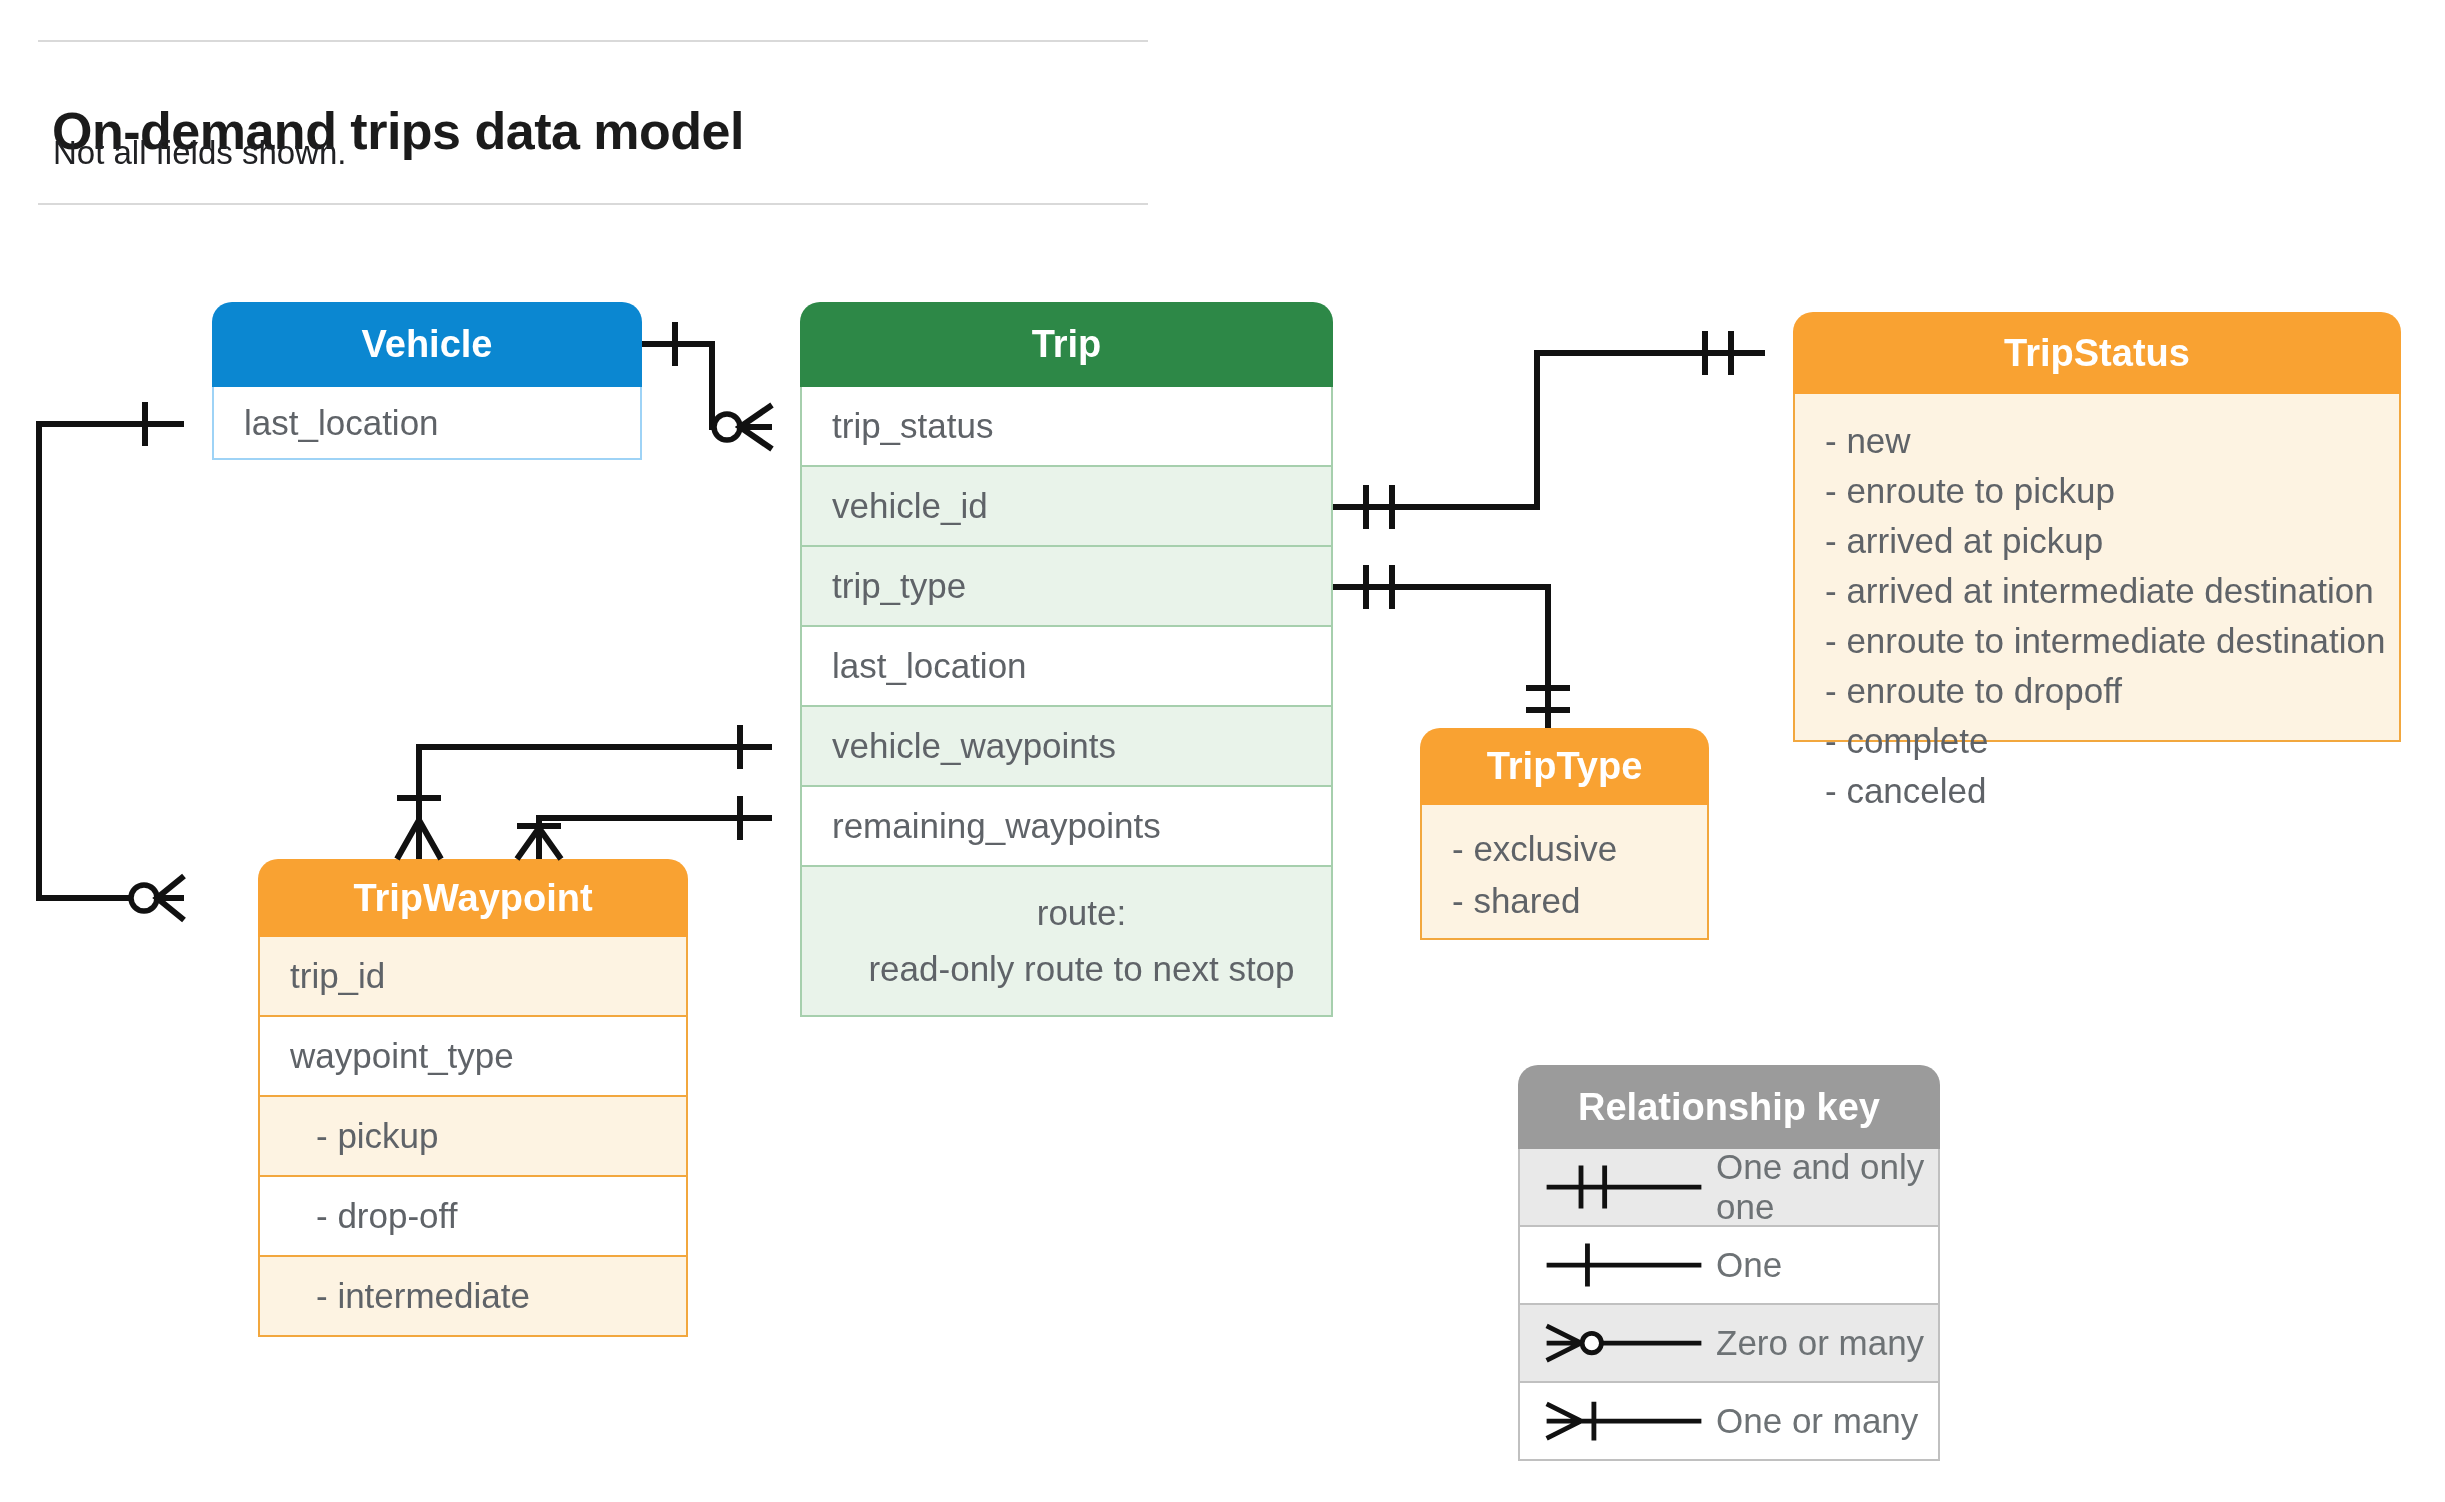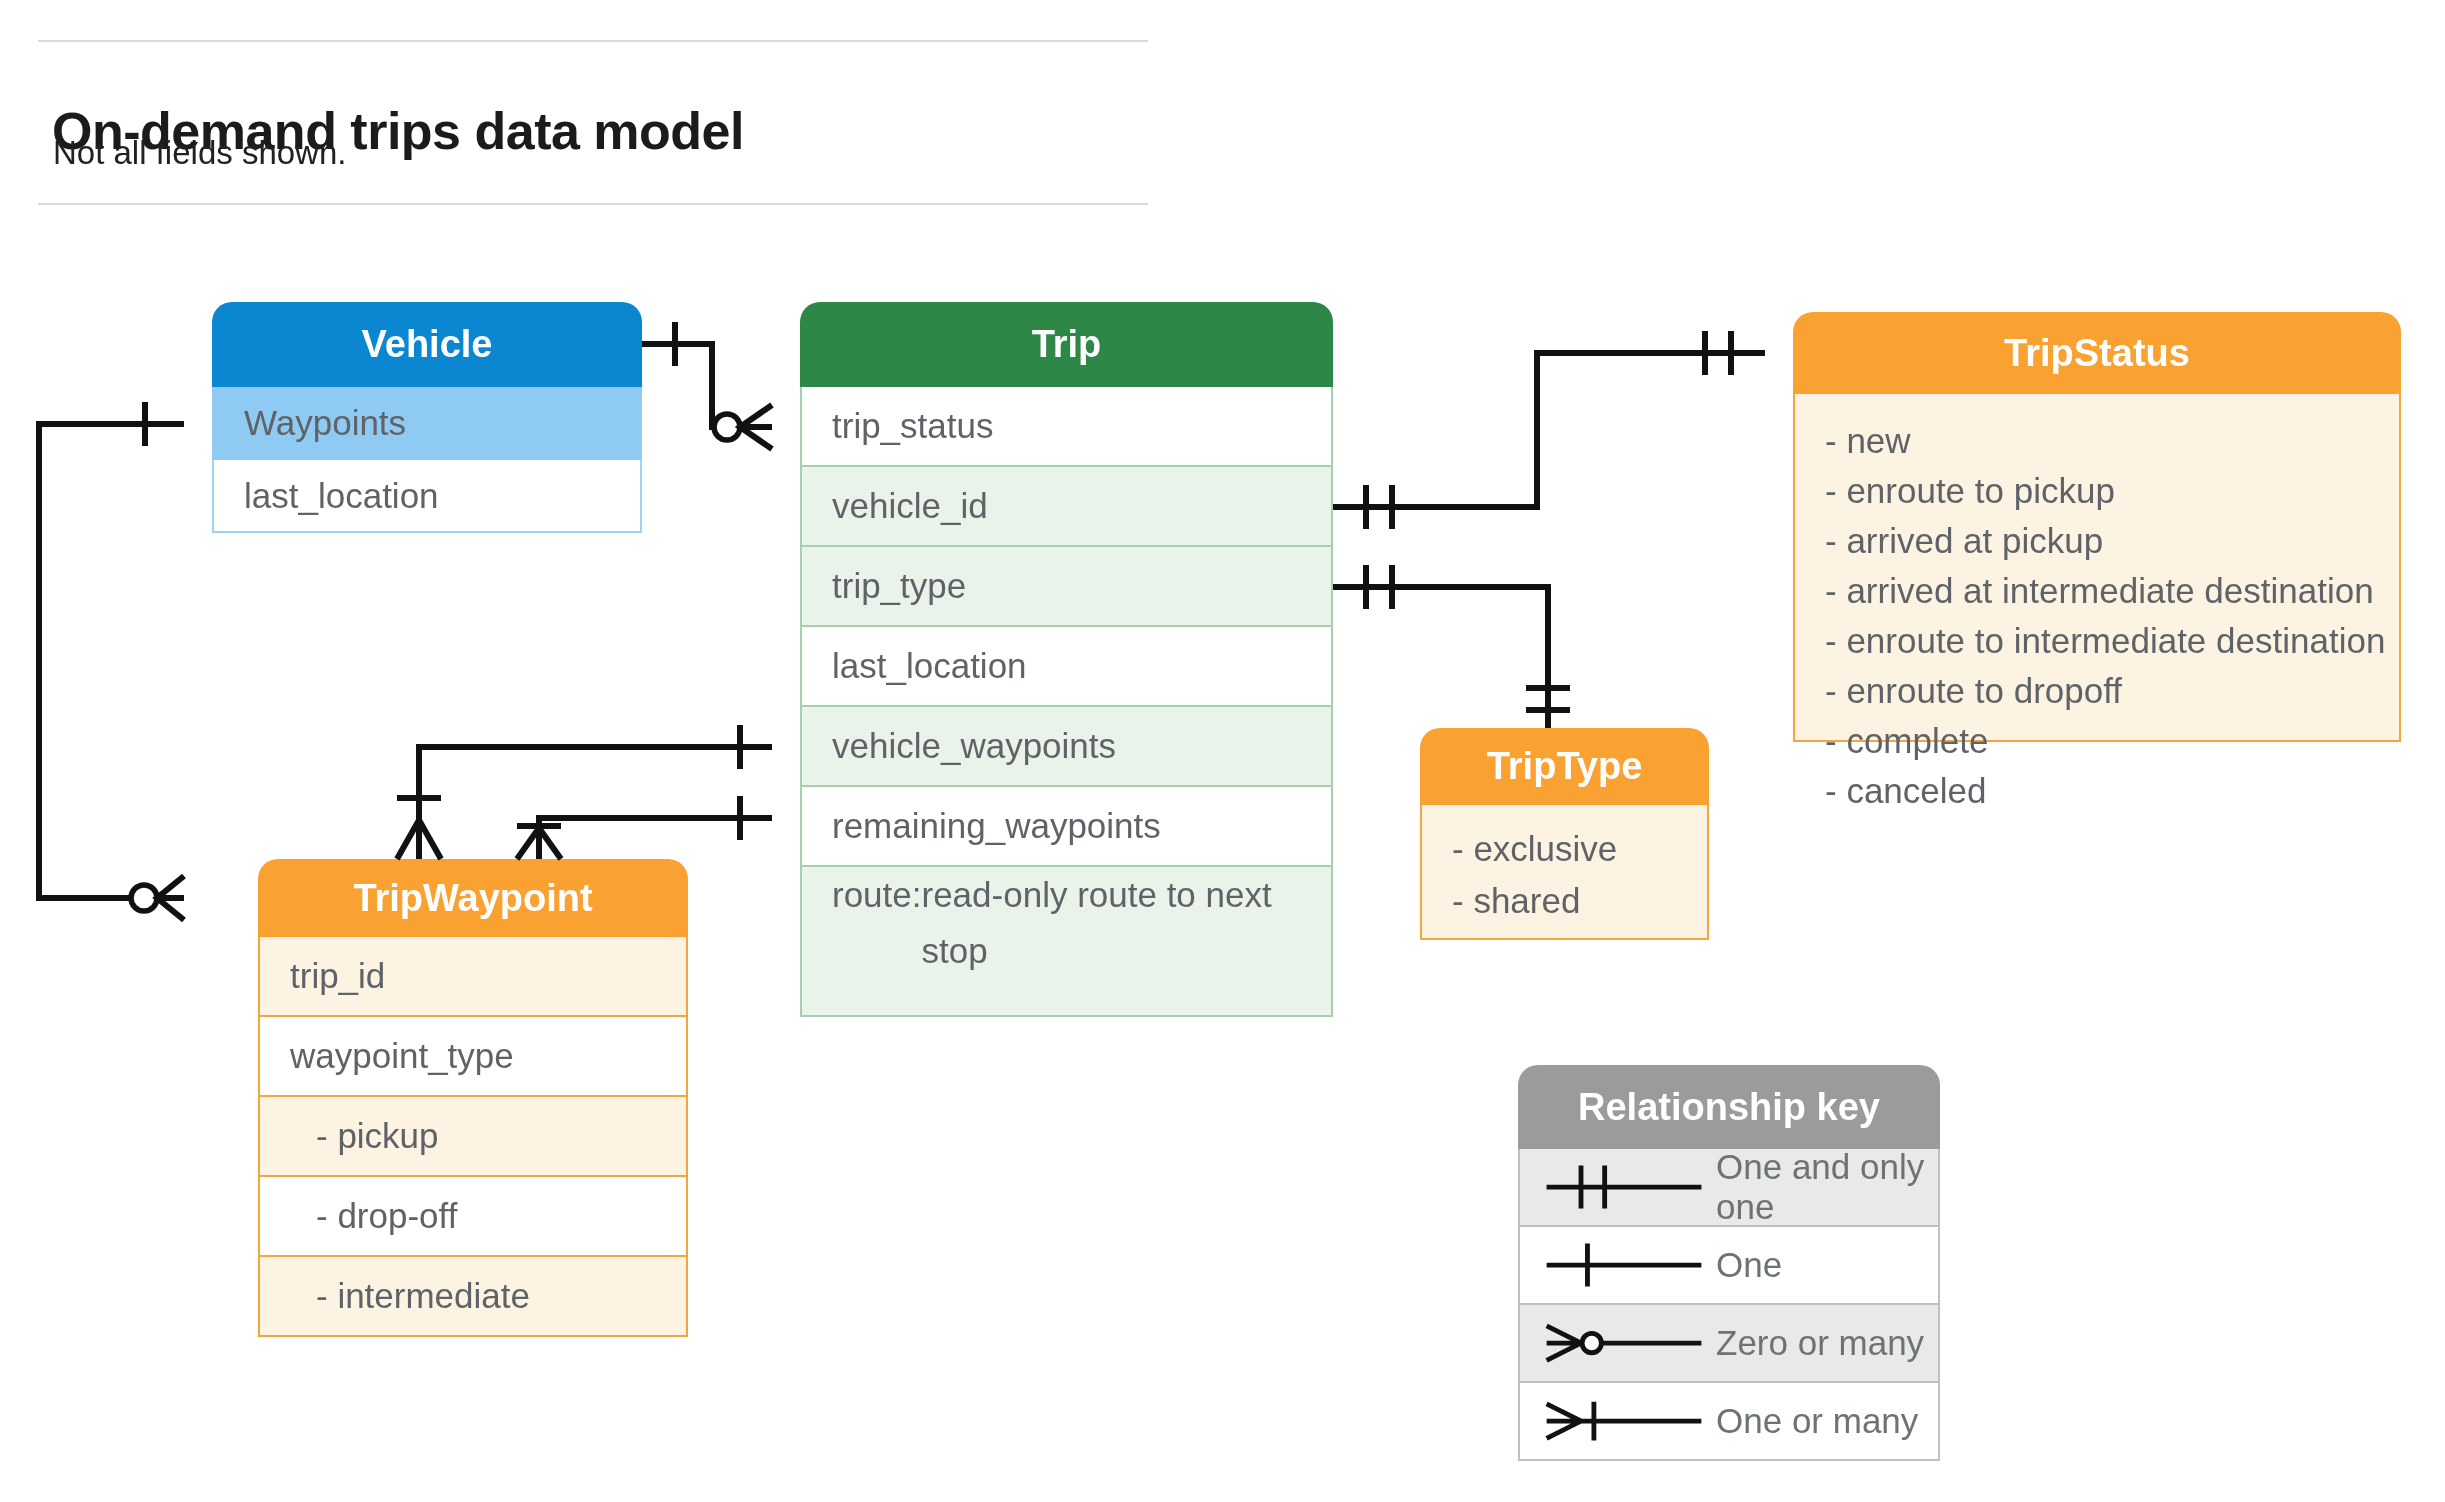--- a/index.html
+++ b/index.html
@@ -20,21 +20,21 @@
 
   
   .vehicle .hdr{background:#0b87d1;height:85px;}
   .vehicle .row{height:73px;border:2px solid #9ed3f6;border-top:none;}
   .vehicle .row.hl{background:#8ecaf2;border-color:#8ecaf2;}
 
   
   .trip .hdr{background:#2d8847;height:85px;}
   .trip .row{height:80px;border:2px solid #a6cfad;border-top:none;}
   .trip .row.lt{background:#e9f3ea;}
-  .trip .route{height:150px;align-items:flex-start;justify-content:center;line-height:56px;}
+  .trip .route{height:150px;flex-direction:column;align-items:center;justify-content:center;line-height:56px;}
 
   
   .orange .hdr{background:#f9a232;}
   .orange .row{border:2px solid #f2a73e;border-top:none;height:80px;}
   .orange .row.lt{background:#fdf3e2;}
   .tripstatus .hdr{height:82px;}
   .tripstatus .listbody{background:#fdf3e2;border:2px solid #f2a73e;border-top:none;height:348px;padding-top:22px;}
   .tripstatus .listbody div{line-height:50px;}
   .triptype .hdr{height:77px;}
   .triptype .listbody{background:#fdf3e2;border:2px solid #f2a73e;border-top:none;height:135px;padding-top:18px;}
@@ -57,23 +57,20 @@
 </head>
 <body>
 
 <div class="rule" style="top:40px;"></div>
 <h1 class="title">On-demand trips data model</h1>
 <div class="subtitle">Not all fields shown.</div>
 <div class="rule" style="top:203px;"></div>
 
 <div class="entity vehicle" style="left:184px;top:302px;width:458px;">
   <div class="hdr">Vehicle</div>
-  <div class="row hl">
-      <span>Waypoints</span>
-    </div>
   <div class="row">
       <span>last_location</span>
     </div>
 </div>
 
 <div class="entity trip" style="left:772px;top:302px;width:561px;">
   <div class="hdr">Trip</div>
   <div class="row">
       <span>trip_status</span>
     </div>

